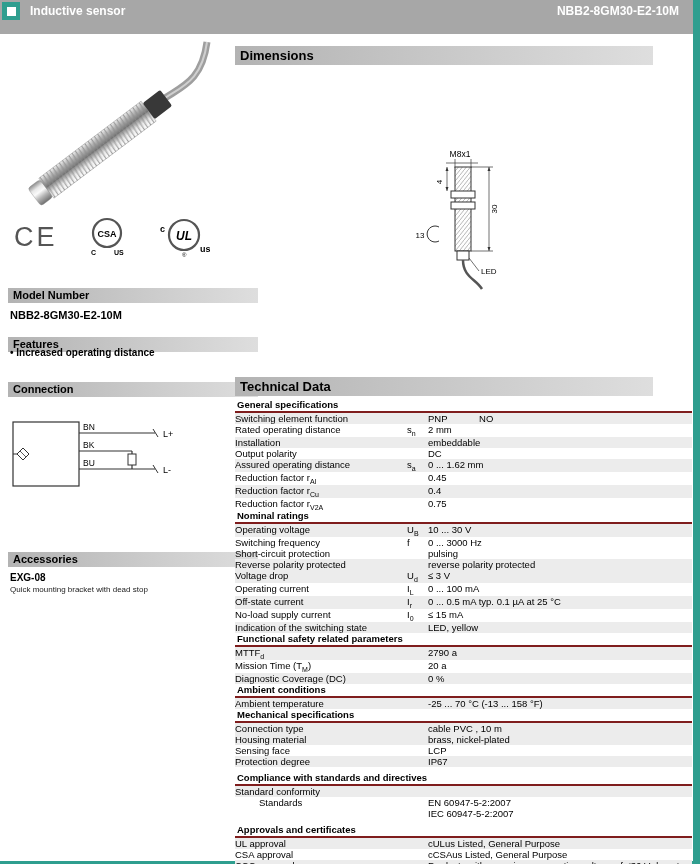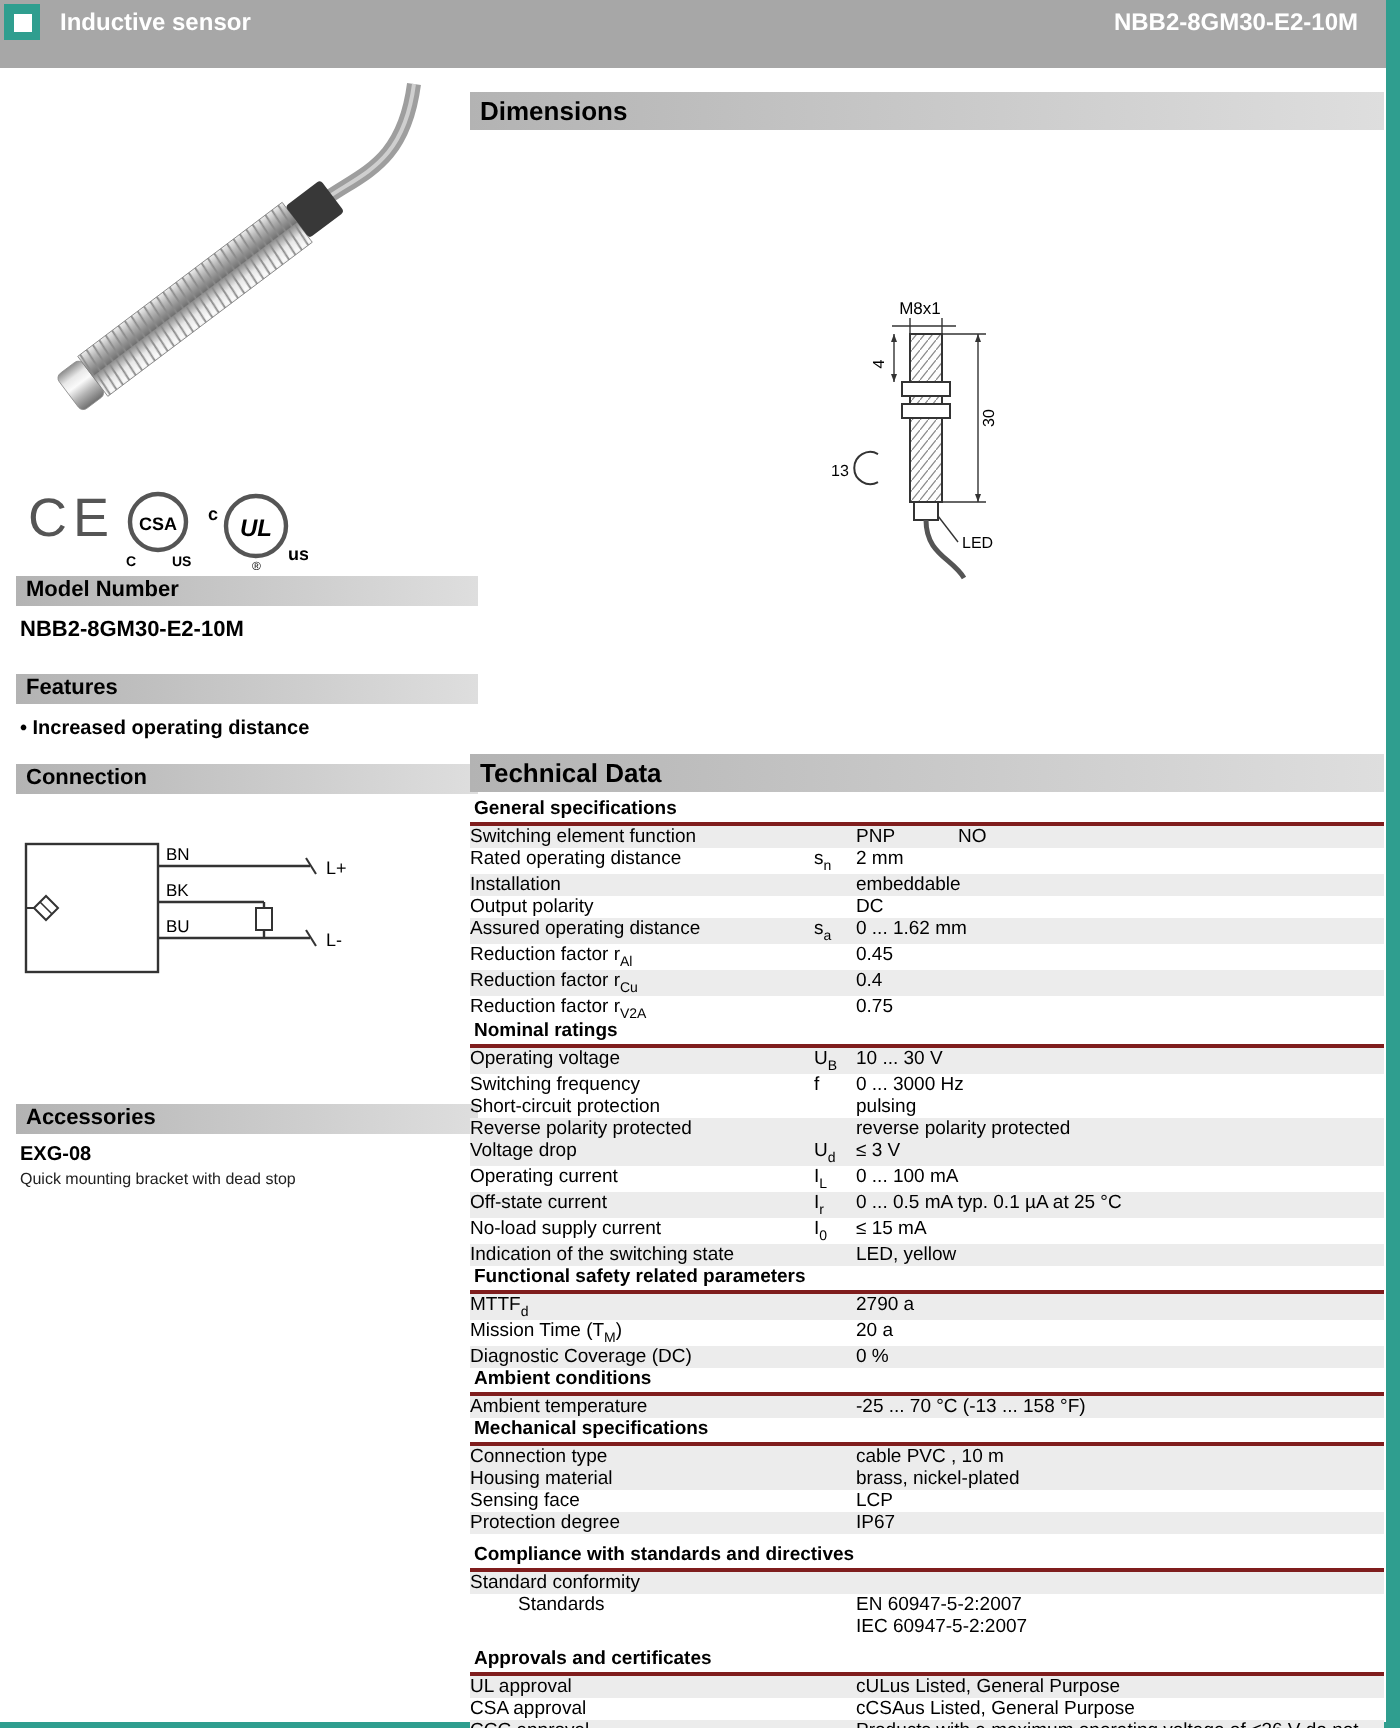--- a/index.html
+++ b/index.html
@@ -13,28 +13,28 @@
   .logo-square .inner { position:absolute; left:5px; top:5px; width:9px; height:9px; background:#ffffff; }
   .topbar-title { position:absolute; left:30px; top:0; line-height:22px; font-size:12px; font-weight:bold; color:#fff; }
   .topbar-model { position:absolute; right:14px; top:0; line-height:22px; font-size:12px; font-weight:bold; color:#fff; }
   
   .stripe-right { position:absolute; right:0; top:0; width:7px; height:864px; background:#2f9e8f; }
   .stripe-bottom { position:absolute; left:0; bottom:0; width:693px; height:3px; background:#2f9e8f; }
   
   .bar { position:absolute; height:15px; background:linear-gradient(90deg,#b3b3b3,#dedede);
          font-weight:bold; font-size:11px; line-height:15px; padding-left:5px; box-sizing:border-box; }
   .bar.big { height:19px; font-size:13px; line-height:19px; }
-  .w-left { left:8px; width:231px; }
-  .w-right { left:235px; width:457px; }
+  .w-left { left:8px; width:250px; }
+  .w-right { left:235px; width:418px; }
   
   .photo-box { position:absolute; left:8px; top:28px; width:222px; height:200px; }
-  .certs { position:absolute; left:14px; top:244px; width:214px; height:42px; display:flex; }
+  .certs { position:absolute; left:14px; top:216px; width:214px; height:42px; display:flex; align-items:center; gap:28px; }
   .ce-text { font-size:27px; letter-spacing:3px; color:#555; font-weight:normal; }
   .model-value { position:absolute; left:10px; top:309px; font-size:11px; font-weight:bold; }
-  .feature-item { position:absolute; left:10px; top:359px; font-size:10px; font-weight:bold;text-align:center; }
+  .feature-item { position:absolute; left:10px; top:347px; font-size:10px; font-weight:bold;text-align:center; }
   .feature-item::before { content:"•  "; }
   .conn-box { position:absolute; left:8px; top:404px; }
   .acc-code { position:absolute; left:10px; top:572px; font-size:10px; font-weight:bold; }
   .acc-desc { position:absolute; left:10px; top:585px; font-size:8px; color:#222; }
   
   .dim-box { position:absolute; left:380px; top:145px; }
   .tech-table { position:absolute; left:235px; top:399px; width:457px; }
   .trow { display:flex; align-items:flex-start; font-size:9.5px; line-height:11px; }
   .trow.shade { background:#ececec; }
   .thead { font-weight:bold; padding-left:2px; line-height:12px; border-bottom:2px solid #7f1d1d; }

